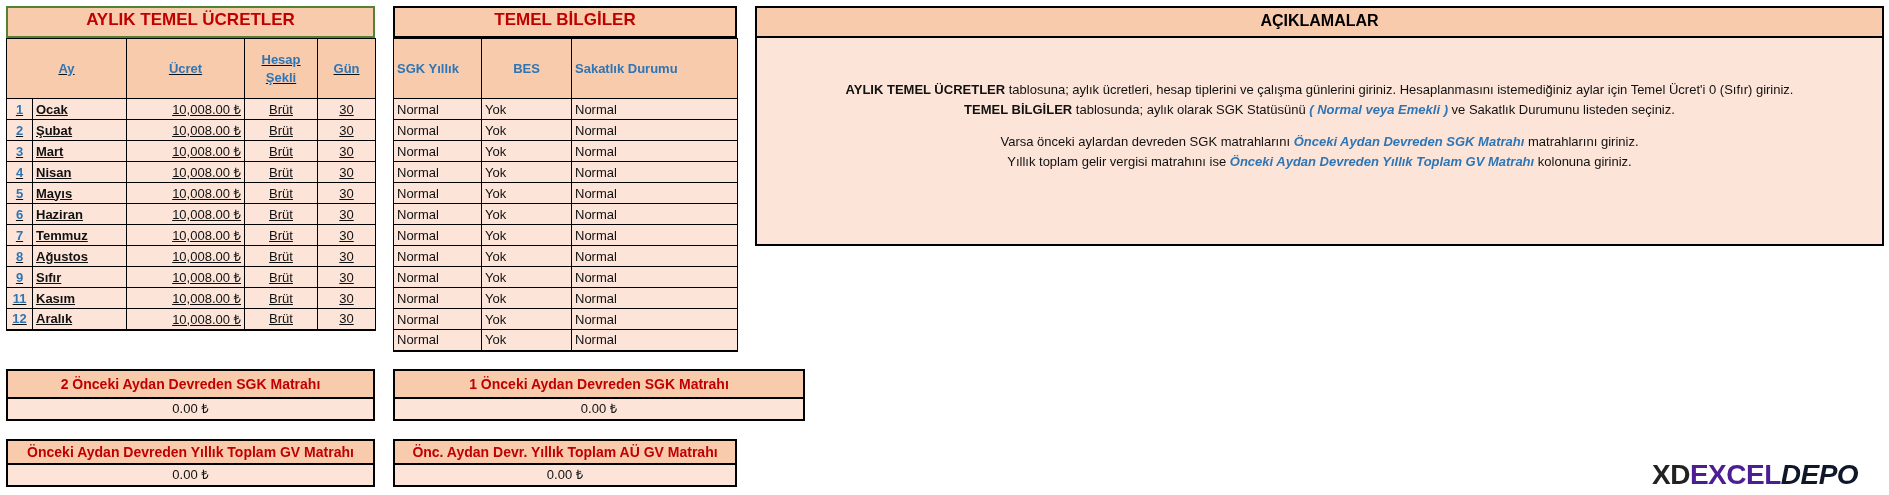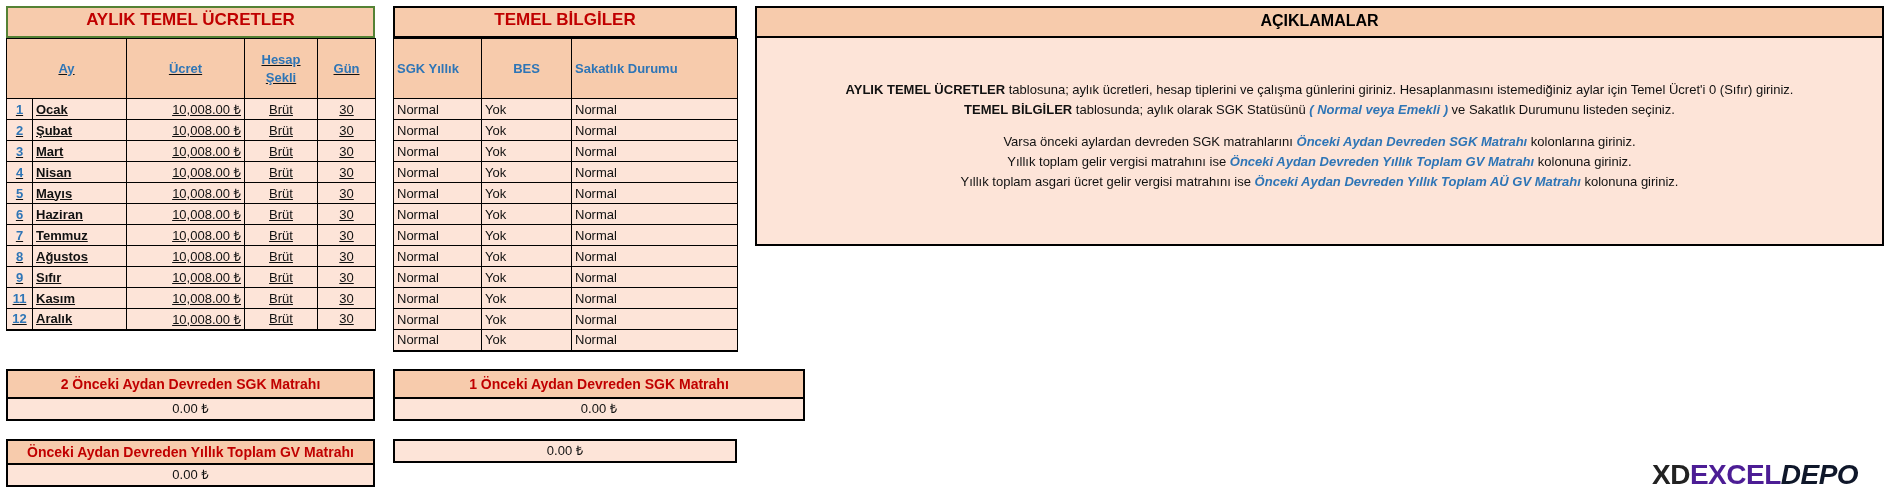--- a/index.html
+++ b/index.html
@@ -230,39 +230,39 @@
       </tbody>
   </table>
 </div>
 
 <div id="notes" class="box cell-bg">
   <div class="title hdr-bg">AÇIKLAMALAR</div>
   <div class="body">
     <div><b>AYLIK TEMEL ÜCRETLER</b><span> tablosuna; aylık ücretleri, hesap tiplerini ve çalışma günlerini giriniz. Hesaplanmasını istemediğiniz aylar için Temel Ücret'i 0 (Sıfır) giriniz.</span></div>
     <div><b>TEMEL BİLGİLER</b><span> tablosunda; aylık olarak SGK Statüsünü </span><span class="hl">( Normal veya Emekli )</span><span>  ve Sakatlık Durumunu listeden seçiniz.</span></div>
     <div class="gap"></div>
-    <div><span>Varsa önceki aylardan devreden SGK matrahlarını </span><span class="hl">Önceki Aydan Devreden SGK Matrahı</span><span>  kolonlarına giriniz.</span></div>
+    <div><span>Varsa önceki aylardan devreden SGK matrahlarını </span><span class="hl">Önceki Aydan Devreden SGK Matrahı</span><span>  matrahlarını giriniz.</span></div>
     <div><span>Yıllık toplam gelir vergisi matrahını ise </span><span class="hl">Önceki Aydan Devreden Yıllık Toplam GV Matrahı</span><span>  kolonuna giriniz.</span></div>
-    <div><span>Yıllık toplam asgari ücret gelir vergisi matrahını ise </span><span class="hl">Önceki Aydan Devreden Yıllık Toplam AÜ GV Matrahı</span><span>  kolonuna giriniz.</span></div>
   </div>
 </div>
 
 <div class="box sum" style="left:6px;top:369px;width:369px;">
   <div class="h hdr-bg title-red">2 Önceki Aydan Devreden SGK Matrahı</div>
   <div class="v cell-bg">0.00 ₺</div>
 </div>
 <div class="box sum" style="left:393px;top:369px;width:412px;">
   <div class="h hdr-bg title-red">1 Önceki Aydan Devreden SGK Matrahı</div>
   <div class="v cell-bg">0.00 ₺</div>
 </div>
 <div class="box sum" style="left:6px;top:439px;width:369px;">
   <div class="h hdr-bg title-red" style="height:22px;line-height:22px">Önceki Aydan Devreden Yıllık Toplam GV Matrahı</div>
   <div class="v cell-bg">0.00 ₺</div>
 </div>
 <div class="box sum" style="left:393px;top:439px;width:344px;">
+  <div class="h hdr-bg title-red" style="height:22px;line-height:22px">Önc. Aydan Devr. Yıllık Toplam AÜ GV Matrahı</div>
   <div class="v cell-bg">0.00 ₺</div>
 </div>
 
 <div id="logo" class="box">
   <span class="xd">XD</span>
     <span class="excel">EXCEL</span>
     <span class="depo">DEPO</span>
 </div>
 
 </body></html>

